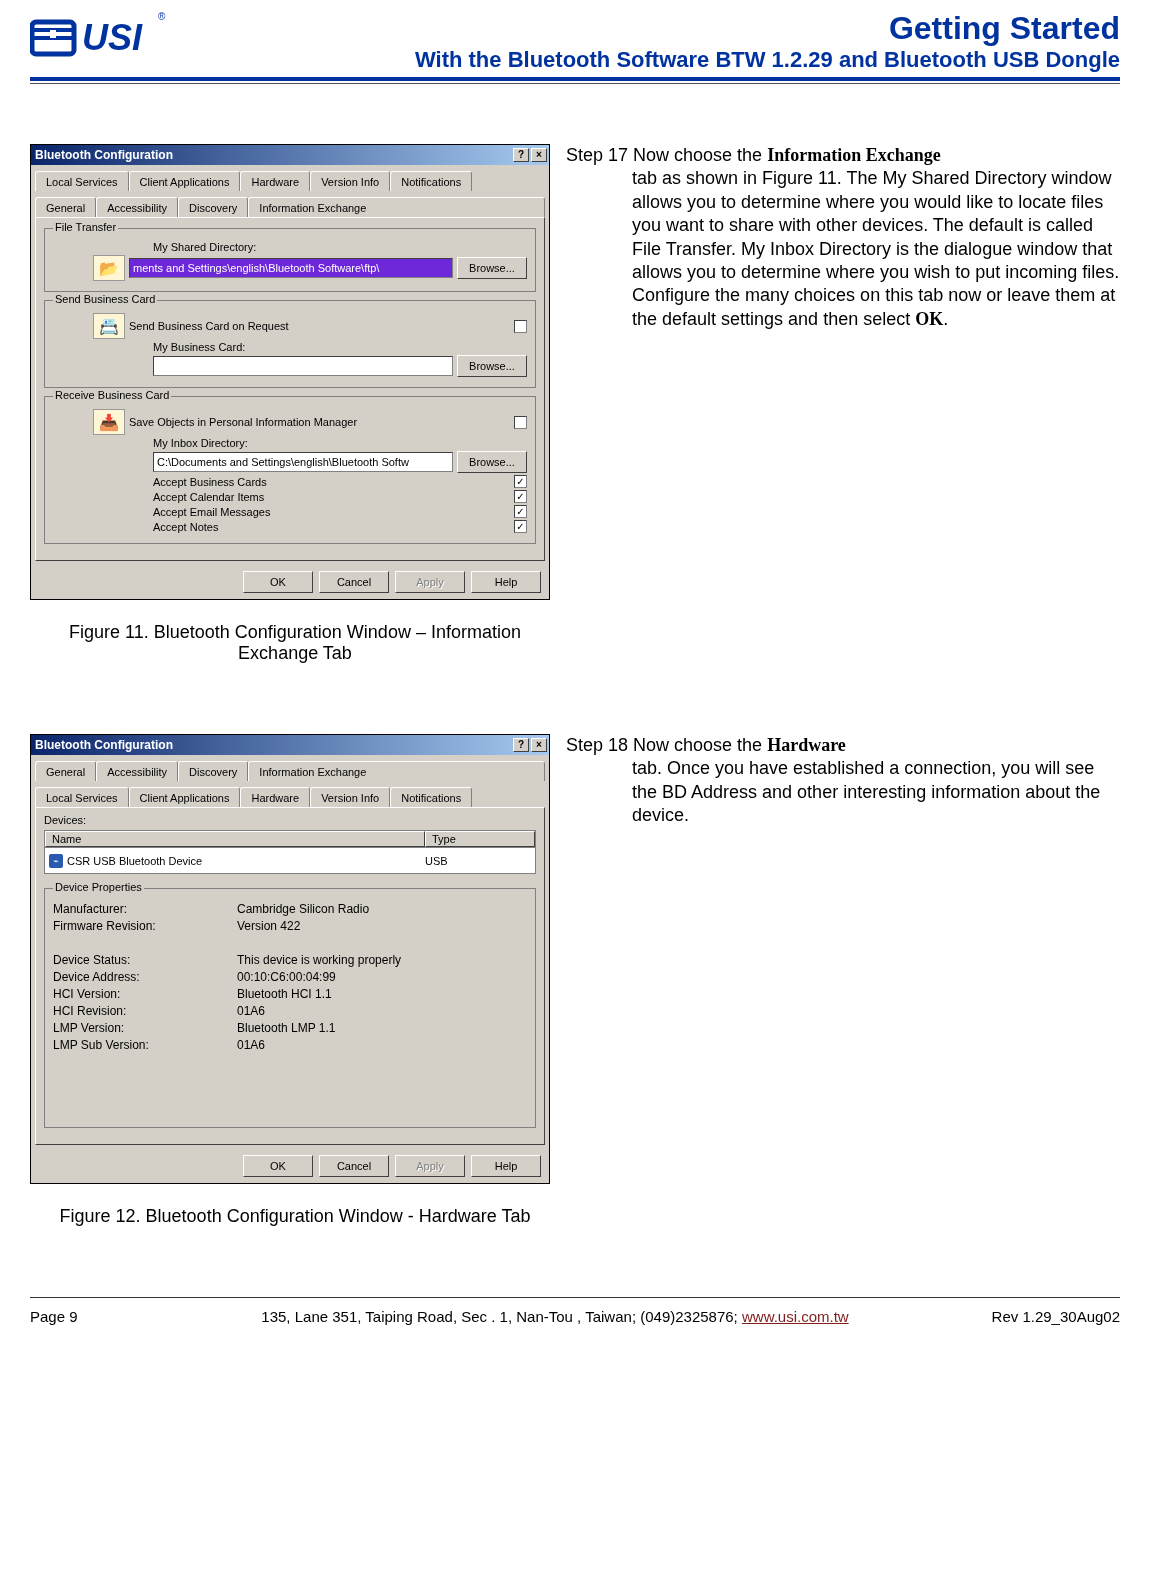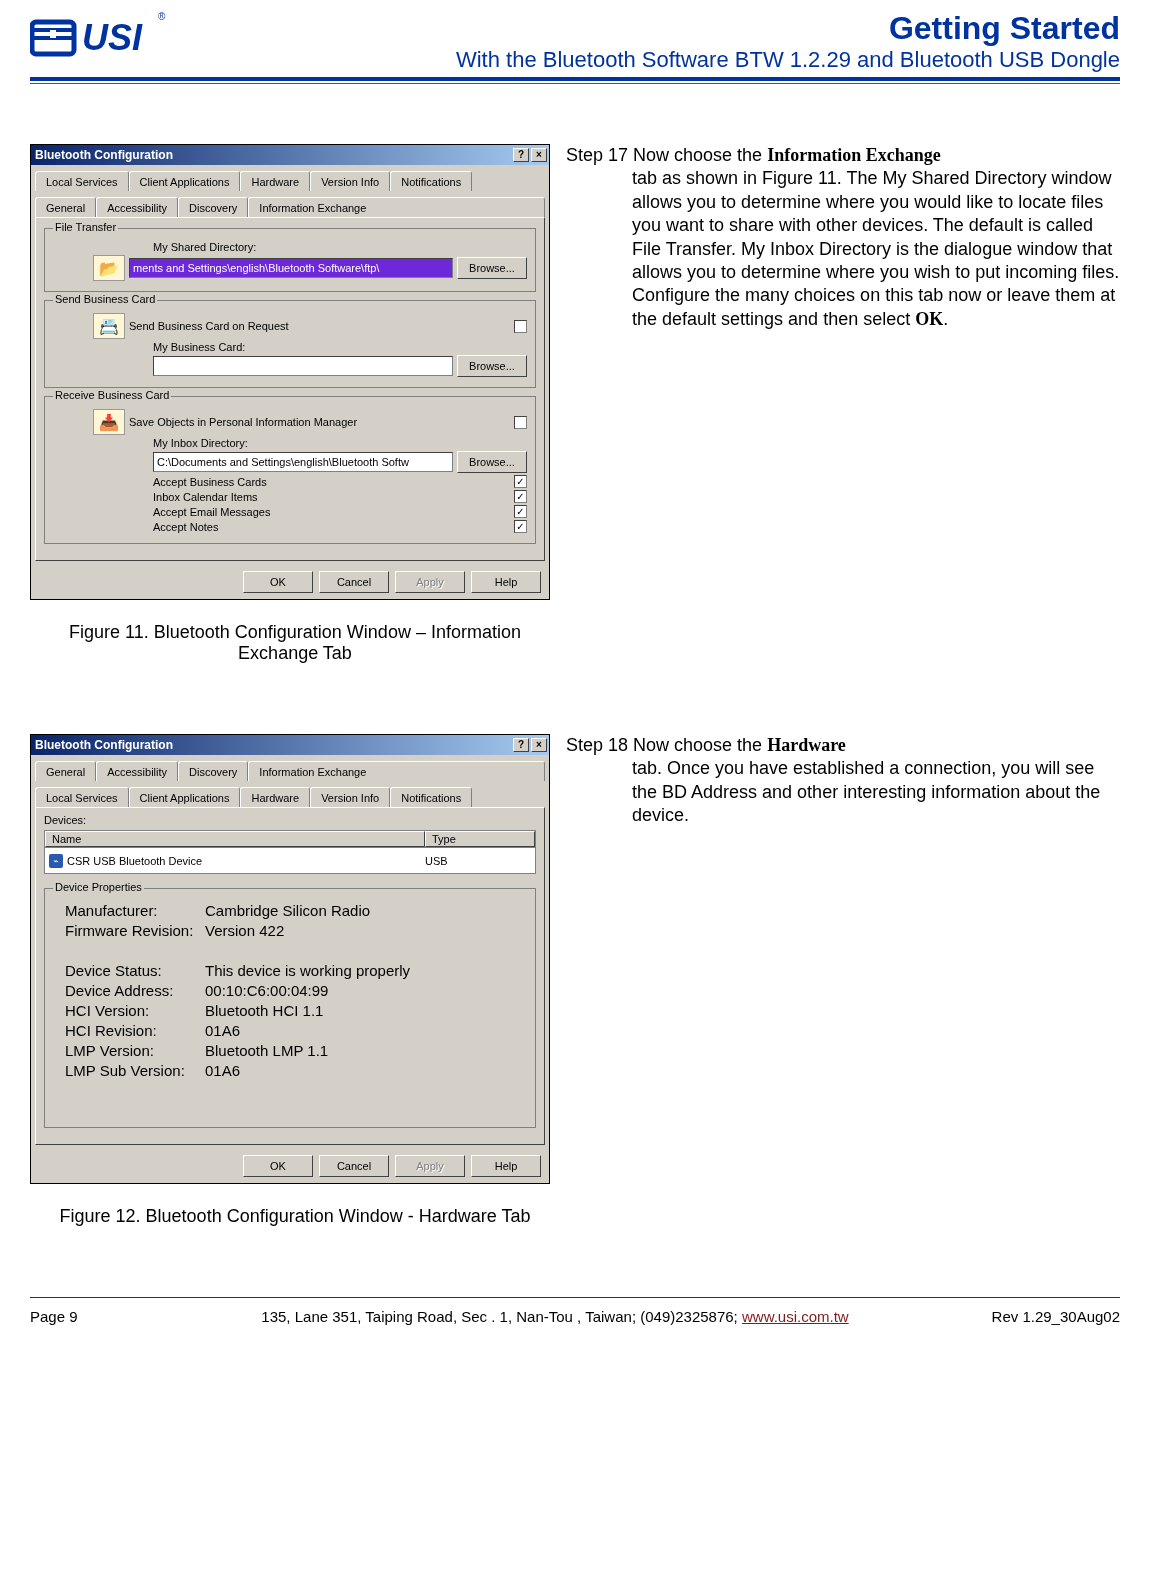--- a/index.html
+++ b/index.html
@@ -3,21 +3,21 @@
 <meta charset="utf-8">
 <style>
   * { box-sizing: border-box; margin: 0; padding: 0; }
   body { font-family: Arial, sans-serif; font-size: 14px; background: #fff; color: #000; width: 1150px; }
   .page { padding: 10px 30px 0 30px; }
   .header-row { display: flex; align-items: flex-start; }
   .logo-box { flex: 0 0 140px; }
   .logo-svg { width: 140px; height: 56px; }
   .title-box { flex: 1; text-align: right; }
   .title-main { color: #0033a0; font-size: 32px; font-weight: bold; }
-  .title-sub { color: #0033a0; font-size: 22px; font-weight: normal; }
+  .title-sub { color: #0033a0; font-size: 22px; font-weight: bold; }
   .hr-blue { height: 4px; background: #0033a0; margin: 4px 0 2px 0; }
   .hr-thin { height: 1px; background: #555; margin-bottom: 60px; }
 
   .step-block { display: flex; align-items: flex-start; gap: 6px; margin-bottom: 70px; }
   .figure-col { flex: 0 0 530px; }
   .text-col { flex: 1; font-size: 18px; line-height: 1.3; }
   .step-text { padding-left: 0; }
   .step-text .indent { margin-left: 66px; display: block; }
   .bold-inline { font-weight: bold; font-family: "Times New Roman", serif; }
   .fig-caption { font-weight: normal; text-align: center; font-size: 18px; margin-top: 22px; }
@@ -44,21 +44,21 @@
   .chk { width: 13px; height: 13px; background: #fff; border: 1px solid #808080; border-top-color:#404040; border-left-color:#404040; display: inline-flex; align-items:center; justify-content:center; font-size:10px; line-height:10px; }
   .ml-60 { margin-left: 60px; }
   .icon-box { width: 32px; height: 26px; border: 1px solid #999; background: #fff6d6; display:flex; align-items:center; justify-content:center; font-size:16px; }
   .button-bar { display:flex; gap: 6px; justify-content:flex-end; padding: 6px 8px 6px 8px; }
 
   .dev-table-hdr { display:flex; background:#d4d0c8; border:1px solid #808080; }
   .dev-table-hdr .col { border:1px solid #fff; border-right-color:#404040; border-bottom-color:#404040; padding:1px 6px; font-size:11px; }
   .dev-table-body { background:#fff; border:1px solid #808080; border-top:none; height:26px; display:flex; align-items:center; padding-left:4px; font-size:11px; }
   .bt-icon { width:14px; height:14px; background:#2a5ab0; color:#fff; border-radius:2px; display:inline-flex; align-items:center; justify-content:center; font-size:9px; margin-right:4px; }
 
-  .kv-row { display:flex; font-size:15px; margin:3px 12px; }
+  .kv-row { display:flex; font-size:12px; margin:3px 0;gap:44px; }
   .kv-row .k { width:140px; }
 
   .footer { border-top: 1px solid #333; margin-top: 40px; padding: 10px 0; display:flex; font-size: 15px; align-items: center; }
   .footer .f-left { width:120px; }
   .footer .f-mid { flex:1; text-align:center; }
   .footer .f-right { width:160px; text-align:right; }
   .footer a { color:#7f1d1d; text-decoration:underline; }
 </style>
 </head>
 <body>
@@ -150,21 +150,21 @@
               </div>
             <div class="gb-row ml-60">
               <input class="win-input" style="flex: 1 1 0%;" value="C:\Documents and Settings\english\Bluetooth Softw">
               <button class="win-btn">Browse...</button>
             </div>
             <div class="gb-row ml-60">
                 <span class="gb-lbl">Accept Business Cards</span>
                 <span class="chk push-right">✓</span>
               </div>
             <div class="gb-row ml-60">
-                <span class="gb-lbl">Inbox Calendar Items</span>
+                <span class="gb-lbl">Accept Calendar Items</span>
                 <span class="chk push-right">✓</span>
               </div>
             <div class="gb-row ml-60">
                 <span class="gb-lbl">Accept Email Messages</span>
                 <span class="chk push-right">✓</span>
               </div>
             <div class="gb-row ml-60">
                 <span class="gb-lbl">Accept Notes</span>
                 <span class="chk push-right">✓</span>
               </div>

